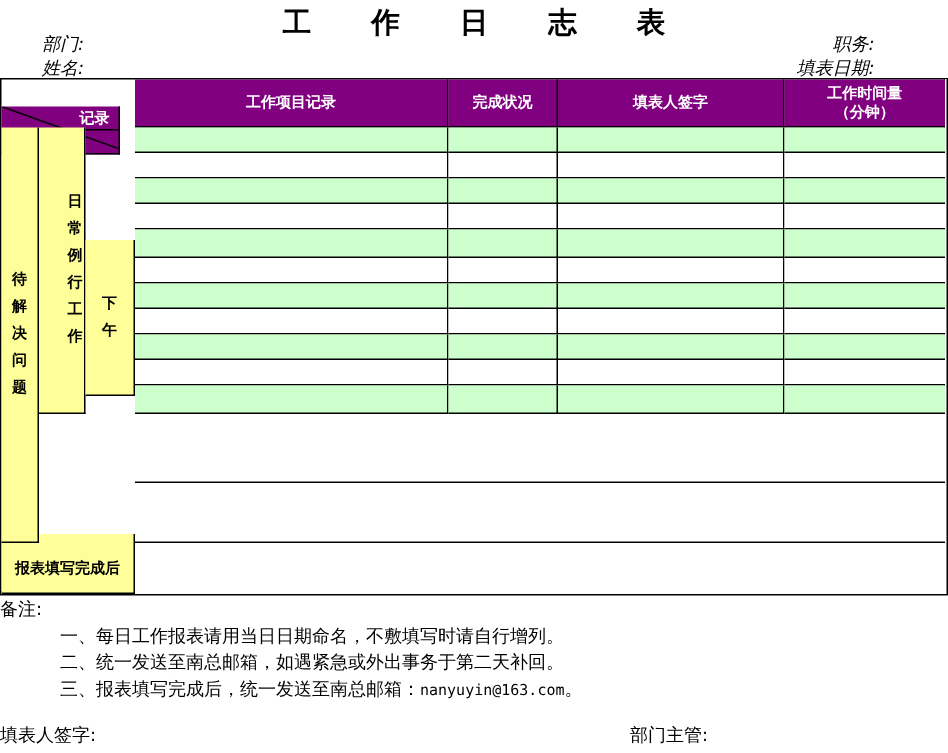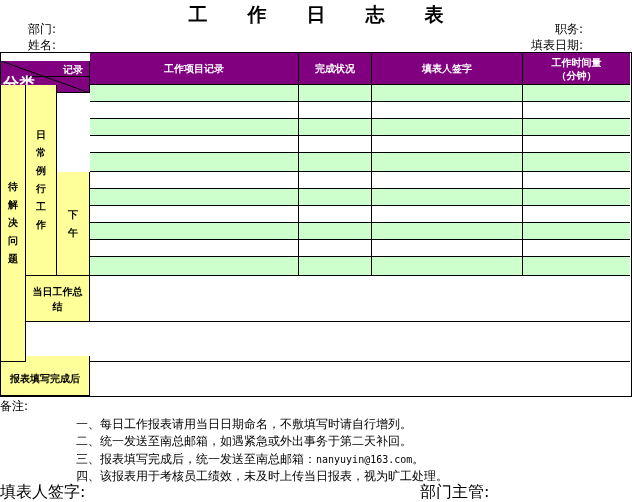--- a/index.html
+++ b/index.html
@@ -3,21 +3,21 @@
 <meta charset="utf-8">
 <style>
   * { box-sizing: border-box; margin: 0; padding: 0; }
   html, body { width: 632px; height: 502px; background: #ffffff; overflow: hidden; }
   body { position: relative; font-family: "DejaVu Sans", sans-serif; color: #000; }
 
   .title { position: absolute; left: 0; top: 2px; width: 632px; text-align: center;
     font-family: "DejaVu Serif", serif; font-weight: bold; font-size: 19px; letter-spacing: 0; }
   .title span { display: inline-block; margin: 0 20px; }
 
-  .meta { position: absolute; font-size: 12px; line-height: 14px; }
+  .meta { position: absolute; font-size: 12px; line-height: 14px; font-style: italic; }
   .m-dept { left: 28px; top: 22px; }
   .m-name { left: 28px; top: 38px; }
   .m-pos  { left: 555px; top: 22px; }
   .m-date { left: 531px; top: 38px; }
 
   .grid { position: absolute; left: 0; top: 52px; width: 632px; height: 345px;
     border: 1px solid #000; border-right: 3px double #000; border-bottom: 3px double #000; }
 
   .cell { position: absolute; border-right: 1px solid #000; border-bottom: 1px solid #000; }
   .hdr { background: #800080; color: #ffffff; font-weight: bold; font-size: 10px;
@@ -27,66 +27,63 @@
   .vert { writing-mode: horizontal-tb; width: 12px; line-height: 18px; word-break: break-all; font-size: 10px; }
   .green { background: #ccffcc; }
   .white { background: #ffffff; }
 
   .diag { overflow: hidden; }
   .diag svg { position: absolute; left: 0; top: 0; }
   .diag .lbl-top { position: absolute; right: 6px; top: 2px; font-size: 10px; font-weight: bold; color: #fff; }
   .diag .lbl-bot { position: absolute; left: 2px; bottom: 2px; font-size: 16px; font-weight: bold; color: #fff; }
 
   .notes { position: absolute; left: 0; top: 398px; font-size: 12px; line-height: 17.5px; }
-  .notes .indent { padding-left: 40px; margin-left: 36px; }
+  .notes .indent { padding-left: 40px; }
   .mono { font-family: "DejaVu Sans Mono", monospace; font-size: 10px; }
-  .sign { position: absolute; top: 482px; font-size: 16px; }
+  .sign { position: absolute; top: 482px; font-size: 12px; }
 </style>
 </head>
 <body>
 
 <div class="title">
   <span>工</span><span>作</span><span>日</span><span>志</span><span>表</span>
 </div>
 
 <div class="meta m-dept">部门:</div>
 <div class="meta m-name">姓名:</div>
 <div class="meta m-pos">职务:</div>
 <div class="meta m-date">填表日期:</div>
 
 <div class="grid">
 
-  <div class="cell hdr diag" style="left:0;top:8px;width:89px;height:32px;">
+  <div class="cell hdr diag" style="left:0;top:18px;width:79px;height:32px;">
     <svg width="89" height="32">
       <line x1="0" y1="0" x2="89" y2="32" stroke="#000" stroke-width="1"></line>
       <line x1="0" y1="16" x2="89" y2="16" stroke="#000" stroke-width="1" style="display:none"></line>
     </svg>
     <div style="position:absolute;left:25px;top:15px;width:64px;height:1px;background:#000;"></div>
     <span class="lbl-top">记录</span>
     <span class="lbl-bot">分类</span>
   </div>
   <div class="cell hdr" style="left:89px;top:0;width:209px;height:32px;text-align:center;">工作项目记录</div>
   <div class="cell hdr" style="left:298px;top:0;width:73px;height:32px;">完成状况</div>
   <div class="cell hdr" style="left:371px;top:0;width:151px;height:32px;">填表人签字</div>
   <div class="cell hdr" style="left:522px;top:0;width:107px;height:32px;flex-direction:column;border-right:none;">
     <span>工作时间量</span>
     <span>（分钟）</span>
   </div>
 
   <div class="cell yel" style="left:0;top:32px;width:25px;height:277px;">
     <span class="vert">待解决问题</span>
   </div>
-  <div class="cell yel" style="left:25px;top:32px;width:31px;height:191px;">
+  <div class="cell yel" style="left:25px;top:32px;width:31px;height:191px;justify-content:flex-end;">
     <span class="vert">日常例行工作</span>
   </div>
-  <div class="cell yel" style="left:56px;top:119px;width:33px;height:104px;text-align:center;">
+  <div class="cell yel" style="left:56px;top:107px;width:33px;height:104px;text-align:center;">
     <span class="vert">下午</span>
-  </div>
-  <div class="cell yel" style="left:25px;top:223px;width:64px;height:46px;padding:0 4px;line-height:15px;">
-    <span>当日工作总结</span>
   </div>
   <div class="cell yel" style="left:25px;top:269px;width:64px;height:40px;padding:0 4px;line-height:15px;margin-top:34px;">
     <span>明日工作展望</span>
   </div>
   <div class="cell yel" style="left:0;top:309px;width:89px;height:34px;">
     <span>报表填写完成后</span>
   </div>
 
   <div>
     <div class="cell green" style="left:89px;top:32px;width:209px;height:17px;"></div>
@@ -150,17 +147,16 @@
   <div class="cell white" style="left:89px;top:223px;width:540px;height:46px;border-right:none;"></div>
   <div class="cell white" style="left:89px;top:269px;width:540px;height:40px;border-right:none;"></div>
   <div class="cell white" style="left:89px;top:309px;width:540px;height:34px;border-right:none;border-bottom:none;"></div>
 </div>
 
 <div class="notes">
   <div>备注:</div>
   <div class="indent">一、每日工作报表请用当日日期命名，不敷填写时请自行增列。</div>
   <div class="indent">二、统一发送至南总邮箱，如遇紧急或外出事务于第二天补回。</div>
   <div class="indent"><span>三、报表填写完成后，统一发送至南总邮箱：</span><span class="mono">nanyuyin@163.com</span><span>。</span></div>
-  <div class="indent">四、该报表用于考核员工绩效，未及时上传当日报表，视为旷工处理。</div>
 </div>
 
 <div class="sign" style="left:0;">填表人签字:</div>
 <div class="sign" style="left:420px;">部门主管:</div>
 
 </body></html>

